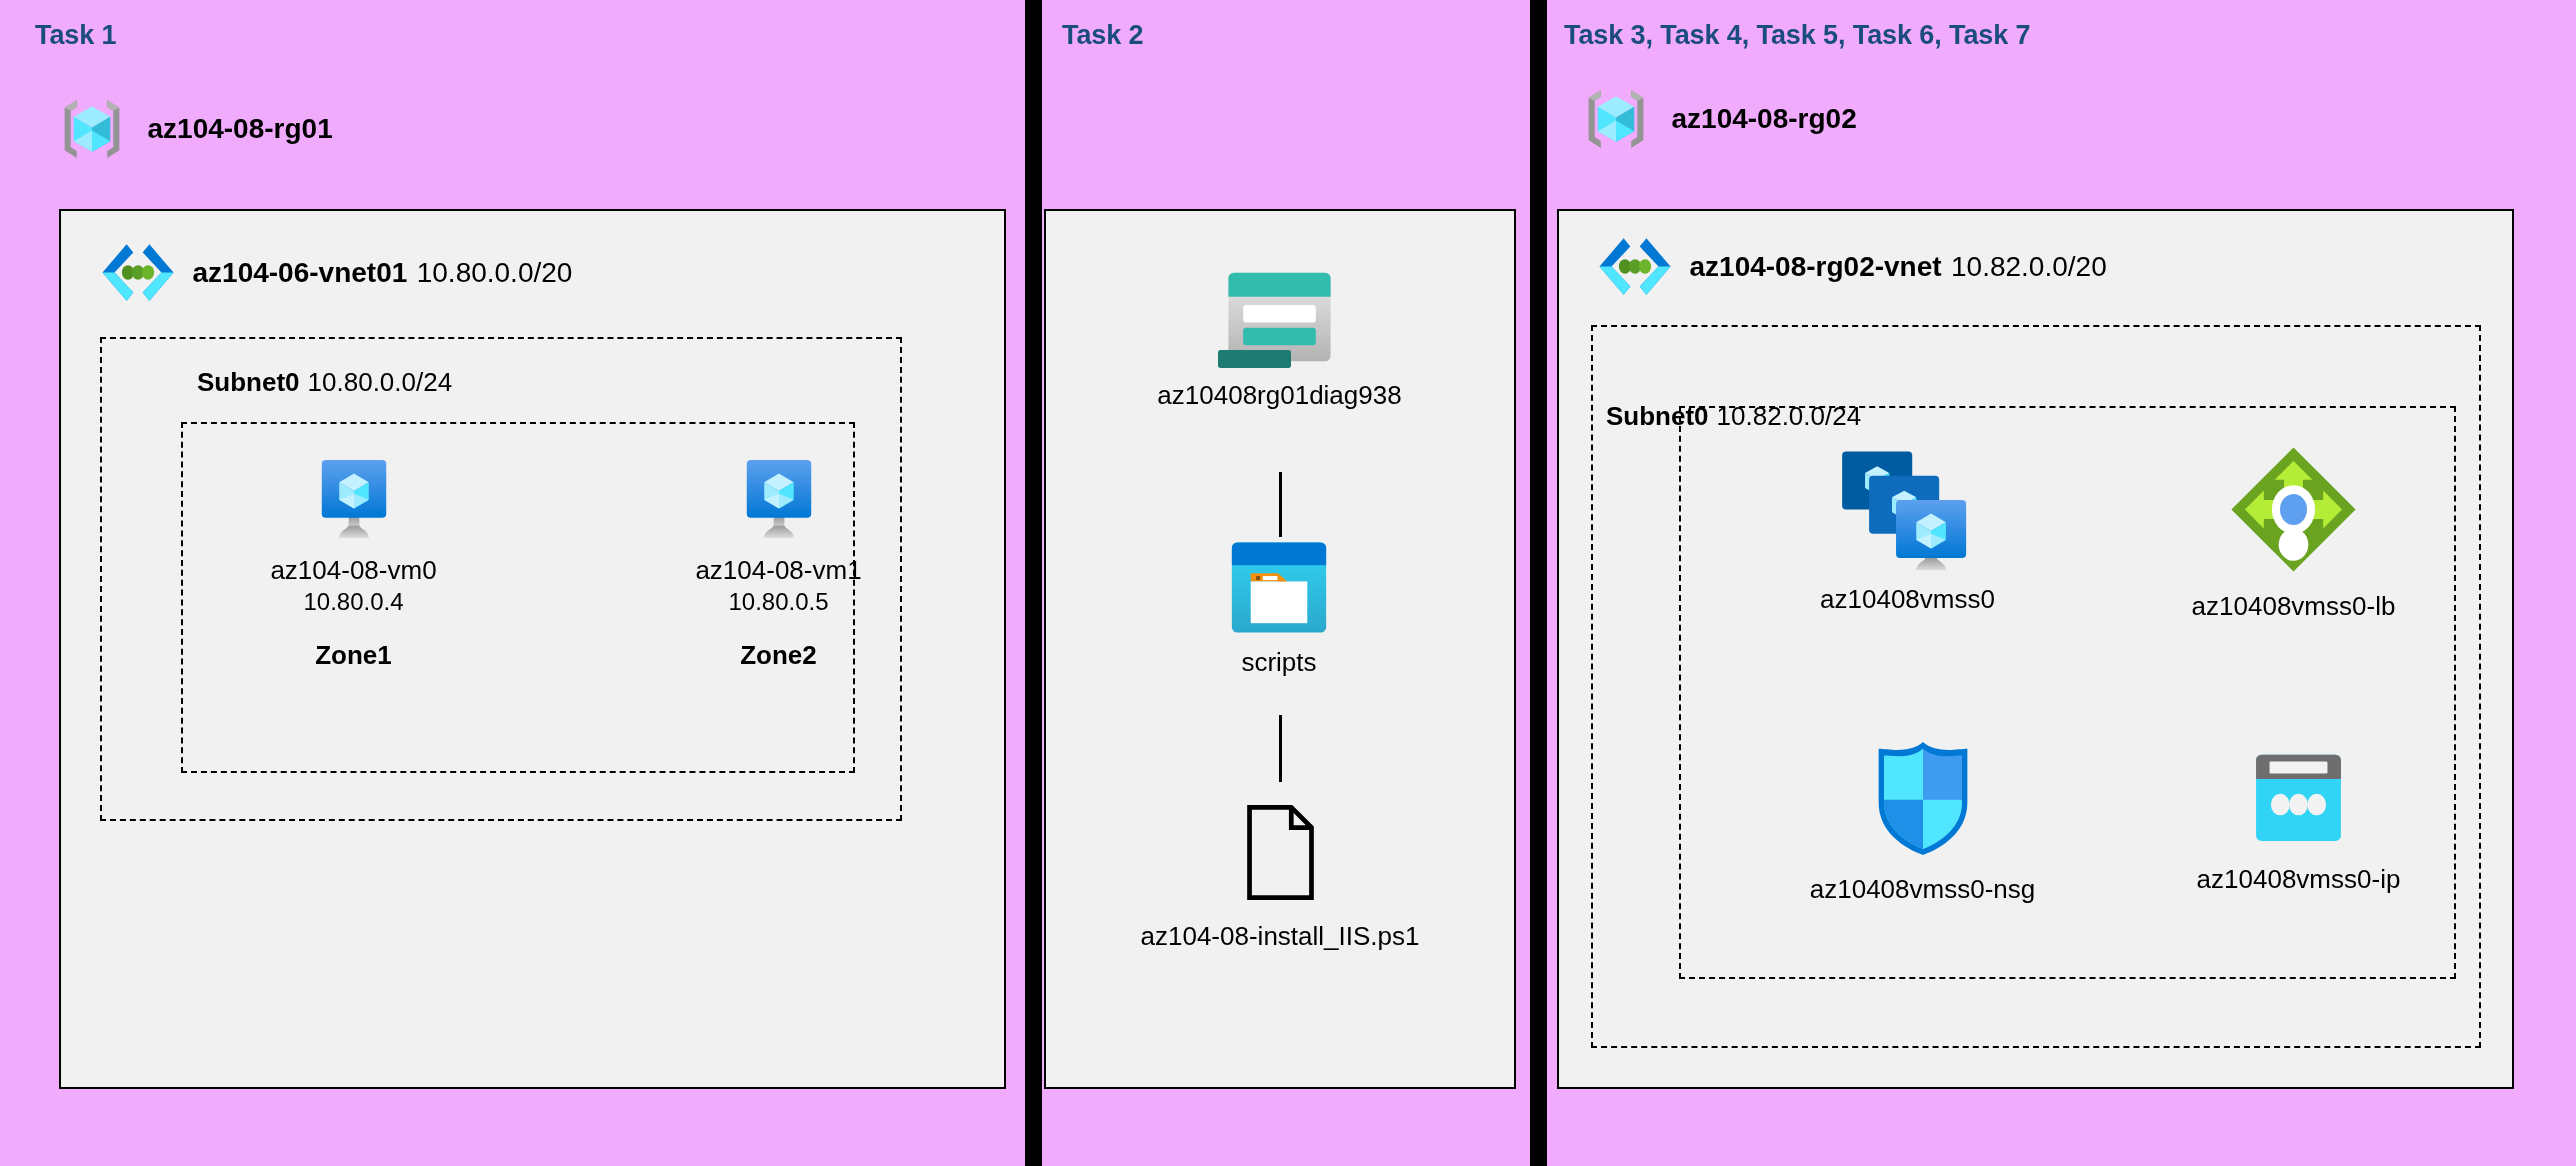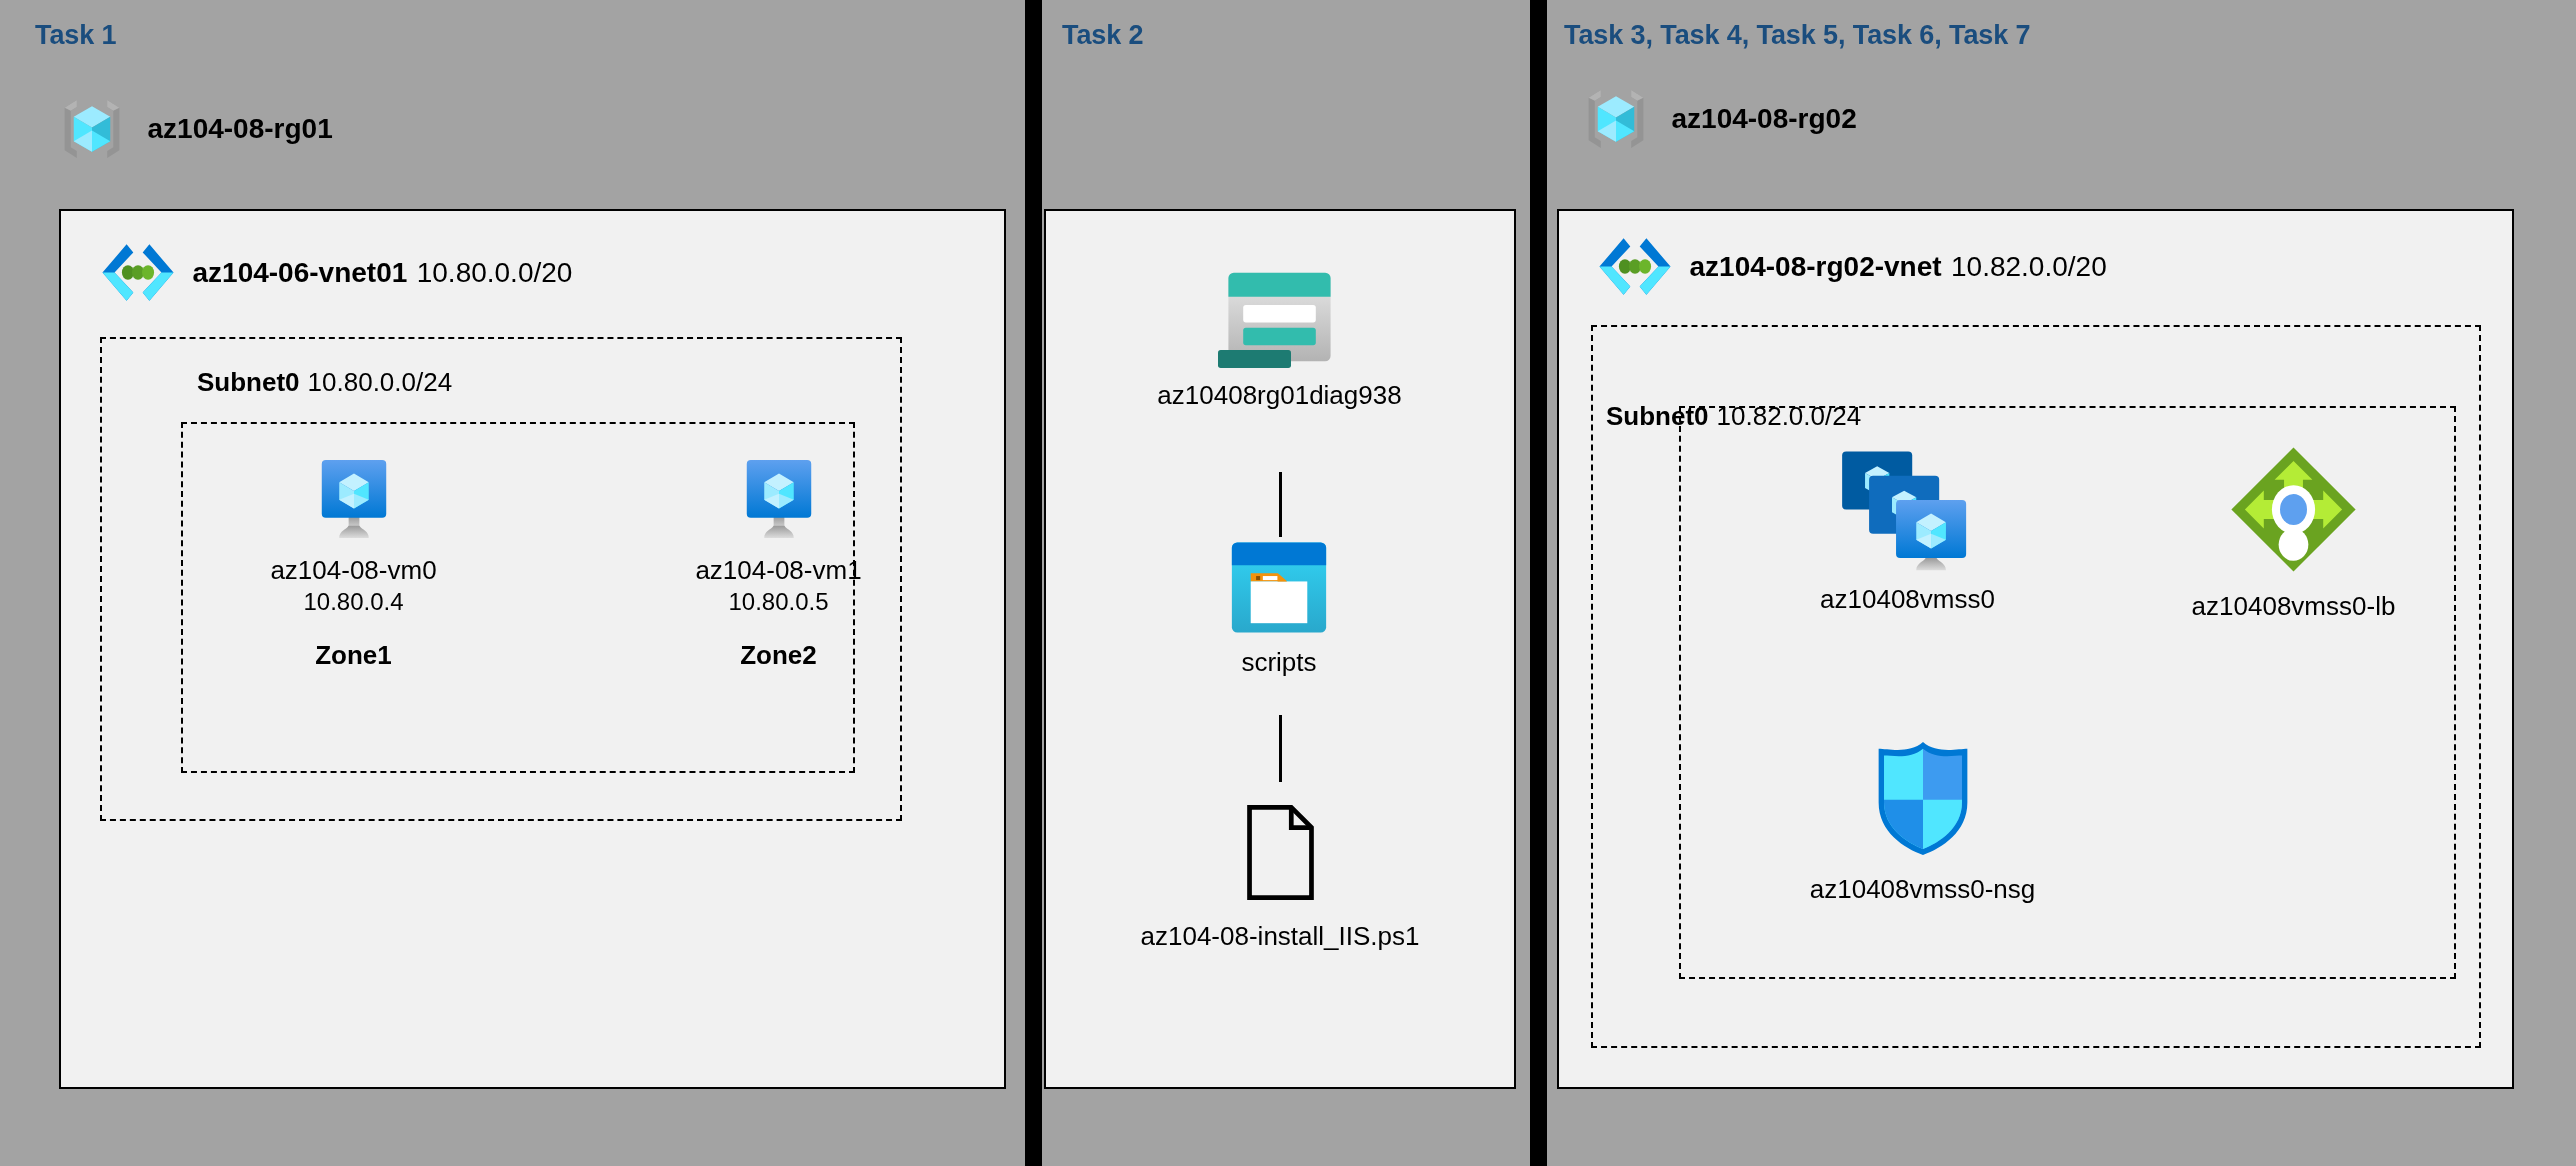--- a/index.html
+++ b/index.html
@@ -3,21 +3,21 @@
 <meta charset="utf-8">
 <title>Azure AZ-104 Lab 08 Architecture Diagram</title>
 <style>
   * { box-sizing: border-box; margin: 0; padding: 0; }
   html, body {
     width: 2576px; height: 1166px;
     background: #f1f1f1;
     font-family: "Liberation Sans", sans-serif;
     overflow: hidden;
   }
-  #canvas { position: relative; width: 2576px; height: 1166px; background: #a3a3a3; }
+  #canvas { position: relative; width: 2576px; height: 1166px; background: #f0abfc; }
 
   
   .col-sep { position: absolute; top: 0; width: 17px; height: 1166px; background: #000; }
   #sep-left  { left: 1025px; }
   #sep-right { left: 1530px; }
 
   
   .task-header {
     position: absolute;
     color: #1a4d7e;
@@ -339,15 +339,28 @@
         <path d="M80 6 C100 24 132 16 146 16 V96 C146 140 108 164 80 174 C52 164 14 140 14 96 V16 C28 16 60 24 80 6 Z" fill="#0078d4"></path>
         <path d="M80 16 C98 32 126 26 138 26 V96 C138 134 104 156 80 165 V16 Z" fill="#3d9bf0"></path>
         <path d="M80 16 C62 32 34 26 22 26 V96 C22 134 56 156 80 165 V16 Z" fill="#50e6ff"></path>
         <path d="M80 92 V165 C104 156 138 134 138 96 V92 Z" fill="#50e6ff"></path>
         <path d="M80 92 V165 C56 156 22 134 22 96 V92 Z" fill="#1f8fe8"></path>
       </svg>
     </span>
     <div class="node-caption" style="margin-top:15px;">az10408vmss0-nsg</div>
   </div>
 
+  <div class="node" style="left:2184px; top:748px; width:229px;">
+    <span>
+      <svg width="101" height="101" viewBox="0 0 150 150">
+        <rect x="12" y="10" width="126" height="128" rx="8" fill="#32d4f5"></rect>
+        <path d="M12 18 a8 8 0 0 1 8-8 h110 a8 8 0 0 1 8 8 v28 h-126 z" fill="#6e6e6e"></path>
+        <rect x="32" y="20" width="86" height="18" rx="2" fill="#f2f2f2"></rect>
+        <ellipse cx="48" cy="84" rx="14" ry="16" fill="#f2f2f2"></ellipse>
+        <ellipse cx="75" cy="84" rx="14" ry="16" fill="#f2f2f2"></ellipse>
+        <ellipse cx="102" cy="84" rx="14" ry="16" fill="#f2f2f2"></ellipse>
+      </svg>
+    </span>
+    <div class="node-caption" style="margin-top:15px;">az10408vmss0-ip</div>
+  </div>
 
 </div>
 
 
 </body></html>

